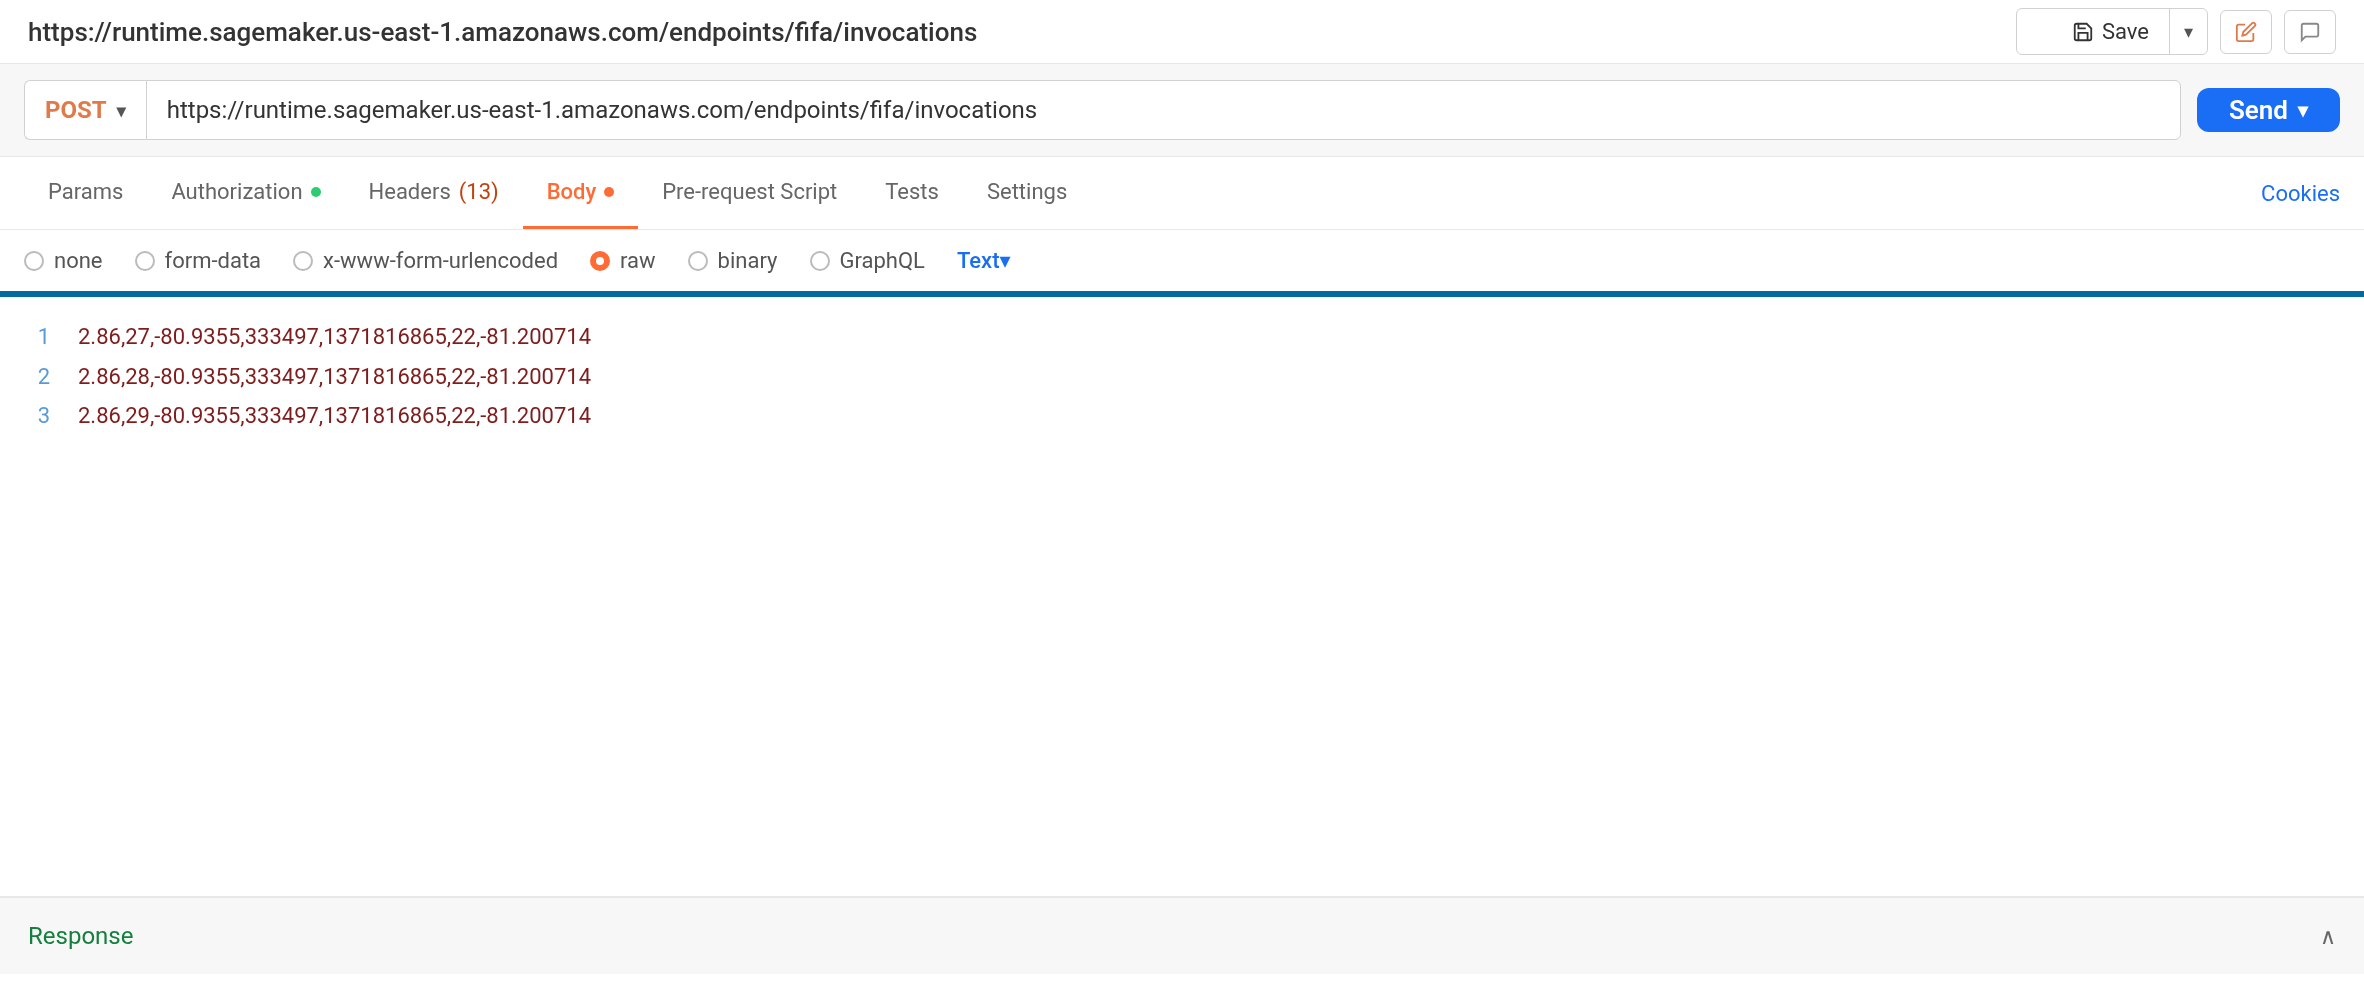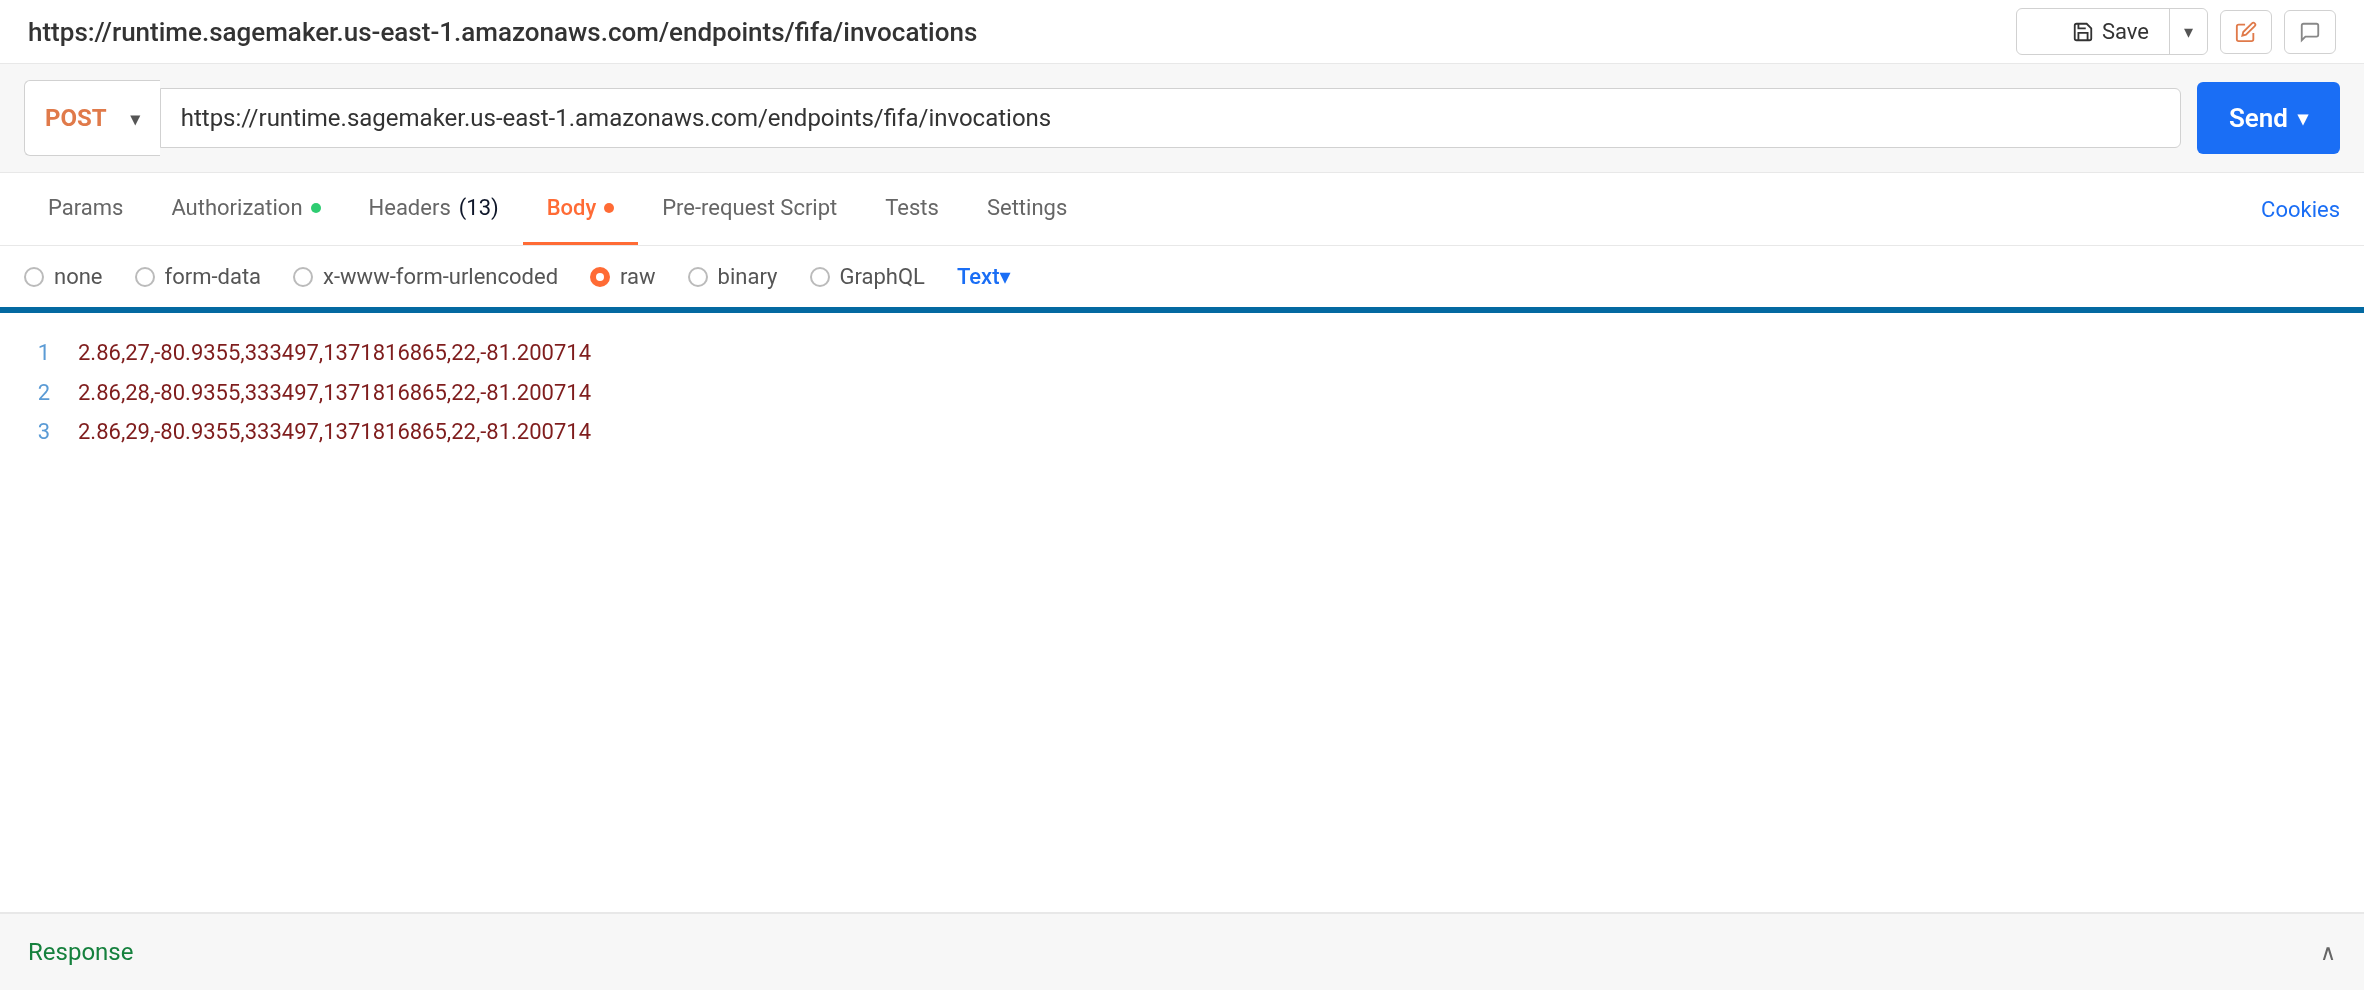--- a/index.html
+++ b/index.html
@@ -94,31 +94,31 @@
       align-items: center;
       padding: 16px 24px;
       background: #f7f7f7;
       gap: 0;
       border-bottom: 1px solid #e8e8e8;
     }
 
     .method-selector {
       display: flex;
       align-items: center;
-      gap: 24px;
+      gap: 10px;
       background: #fff;
       border: 1px solid #d1d1d1;
       border-right: none;
       border-radius: 6px 0 0 6px;
       padding: 14px 20px;
       font-size: 24px;
       font-weight: 700;
       color: #e07a4a;
       cursor: pointer;
-      height: 76px;
+      height: 60px;
       white-space: nowrap;
       justify-content: center;
     }
 
     .method-selector .caret {
       color: #555;
       font-size: 18px;
     }
 
     .url-input {
@@ -133,26 +133,26 @@
       outline: none;
     }
 
     .send-btn {
       display: flex;
       align-items: center;
       gap: 10px;
       background: #1a6ef5;
       color: #fff;
       border: none;
-      border-radius: 6px;
+      border-radius: 12px;
       padding: 0 32px;
       font-size: 26px;
       font-weight: 600;
       cursor: pointer;
-      height: 72px;
+      height: 44px;
       margin-left: 16px;
     }
 
     .send-btn .caret {
       font-size: 20px;
     }
 
     
     .tabs-bar {
       display: flex;
@@ -184,21 +184,21 @@
       width: 10px;
       height: 10px;
       border-radius: 50%;
       display: inline-block;
     }
 
     .dot-green { background: #2ecc71; }
     .dot-orange { background: #ff6b35; }
 
     .tab-headers-count {
-      color: #0f172a;
+      color: #c2410c;
     }
 
     .cookies-link {
       margin-left: auto;
       color: #1a6ef5;
       font-size: 22px;
       cursor: pointer;
       padding: 22px 0;
     }
 

